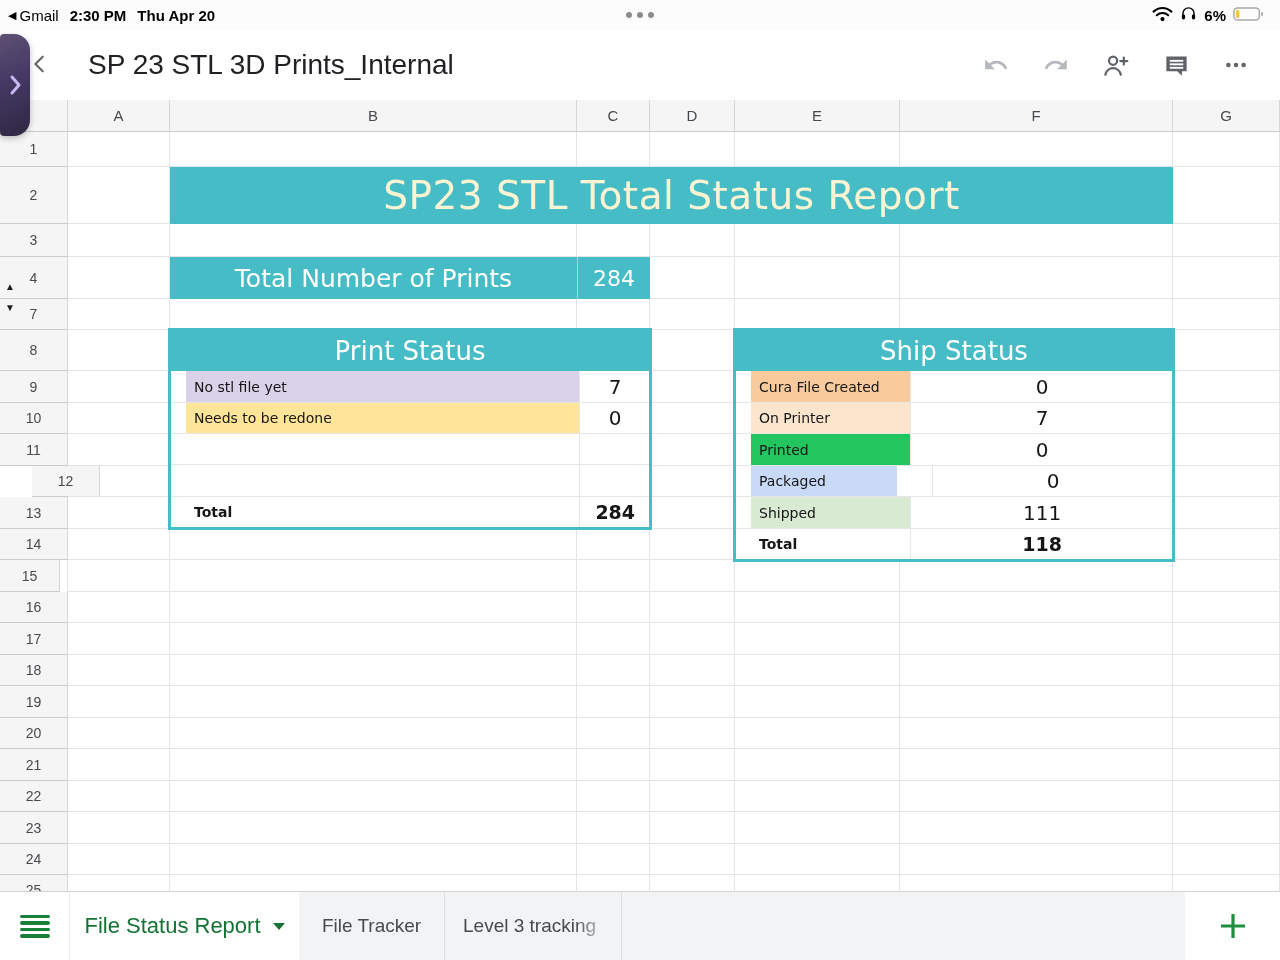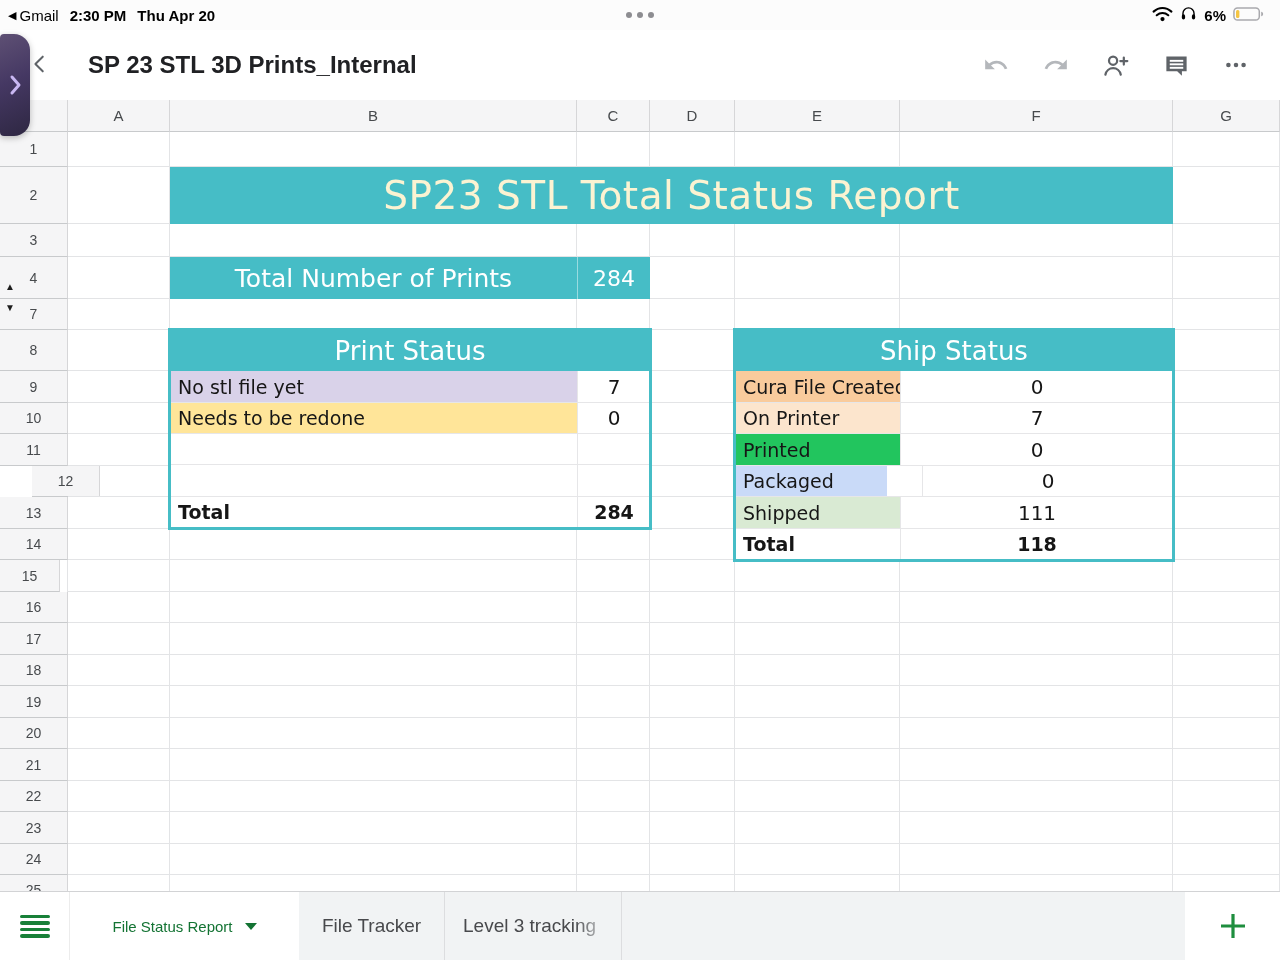--- a/index.html
+++ b/index.html
@@ -19,21 +19,21 @@
   .sb-dot{width:6px;height:6px;border-radius:50%;background:#8d8d91;}
   .sb-right{position:absolute;right:16px;top:0;height:30px;display:flex;align-items:center;gap:7px;
             font-size:15px;font-weight:600;color:#000;}
 
   
   #toolbar{position:absolute;top:30px;left:0;width:1280px;height:70px;background:#fff;
            border-bottom:1px solid #dcdee0;}
   #back-btn{position:absolute;left:24px;top:18px;width:32px;height:32px;display:flex;
             align-items:center;justify-content:center;}
   #doc-title{position:absolute;left:88px;top:0;height:70px;display:flex;align-items:center;
-             font-size:24px;color:#202124;font-weight:700;}
+             font-size:28px;color:#202124;font-weight:400;}
   .tb-icons{position:absolute;right:14px;top:0;height:70px;display:flex;align-items:center;}
   .tb-btn{width:60px;height:48px;display:flex;align-items:center;justify-content:center;}
 
   
   #slideover-handle{position:absolute;left:0;top:34px;width:30px;height:102px;z-index:50;
       background:linear-gradient(155deg,#5e5074 0%,#453863 45%,#2e2742 100%);
       border-radius:4px 16px 16px 4px;display:flex;align-items:center;justify-content:center;
       box-shadow:0 2px 6px rgba(0,0,0,.25);}
 
   
@@ -56,36 +56,36 @@
       border-left:1px solid rgba(255,255,255,.45);box-sizing:border-box;
       font-family:"DejaVu Sans",sans-serif;font-size:22px;color:#fff;}
 
   
   .sheet-table{position:absolute;z-index:10;font-family:"DejaVu Sans",sans-serif;}
   .tbl-border{position:absolute;inset:-2px;border:3px solid transparent;pointer-events:none;z-index:12;}
   .tbl-header{display:flex;align-items:center;justify-content:center;color:#fff;font-size:26px;
               font-weight:500;}
   .tbl-row{display:flex;background:#fff;border-bottom:1px solid #e6e6e8;box-sizing:border-box;}
   .tbl-row:last-child{border-bottom:none;}
-  .tbl-label{display:flex;align-items:center;padding-left:8px;font-size:19px;color:#161616;
-             box-sizing:border-box;overflow:hidden;white-space:nowrap;}
+  .tbl-label{display:flex;align-items:center;padding-left:8px;font-size:14px;color:#161616;
+             box-sizing:border-box;overflow:hidden;white-space:nowrap;margin-left:16px;}
   .tbl-value{display:flex;align-items:center;justify-content:center;font-size:20px;color:#161616;
              border-left:1px solid #e6e6e8;box-sizing:border-box;}
   .tbl-total .tbl-label{font-weight:700;}
   .tbl-total .tbl-value{font-weight:700;font-size:19px;}
 
   
   #tab-bar{position:absolute;left:0;top:891px;width:1280px;height:69px;display:flex;
            border-top:1px solid #d2d3d5;background:#fff;box-sizing:border-box;}
   #menu-btn{width:70px;display:flex;align-items:center;justify-content:center;background:#fff;
             border-right:1px solid #ececec;box-sizing:border-box;}
   .hamburger{display:flex;flex-direction:column;gap:3px;}
   .hamburger span{display:block;width:30px;height:3.5px;border-radius:2px;background:#188038;}
   #active-tab{width:229px;display:flex;align-items:center;justify-content:center;gap:12px;
-              background:#fff;font-size:15px;font-weight:500;color:#137333;}
+              background:#fff;font-size:22px;font-weight:500;color:#137333;}
   .tab-caret{width:0;height:0;border-left:6px solid transparent;border-right:6px solid transparent;
              border-top:7px solid #137333;}
   .gray-tab{display:flex;align-items:center;justify-content:center;background:#f1f3f4;
             border-right:1px solid #dcdddf;box-sizing:border-box;font-size:19px;color:#48494c;
             position:relative;overflow:hidden;white-space:nowrap;}
   #tab-file-tracker{width:146px;}
   #tab-level3{width:177px;justify-content:flex-start;padding-left:18px;}
   #tab-level3 .fade{position:absolute;right:0;top:0;width:46px;height:100%;
       background:linear-gradient(to right,rgba(241,243,244,0),#f1f3f4 80%);}
   #tab-filler{width:563px;background:#f1f3f4;}

